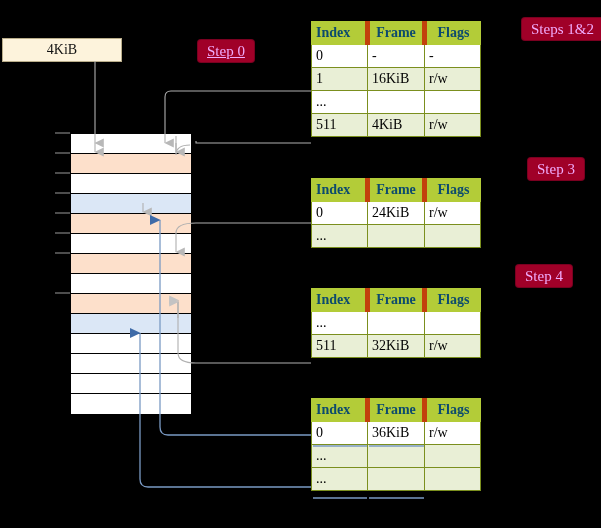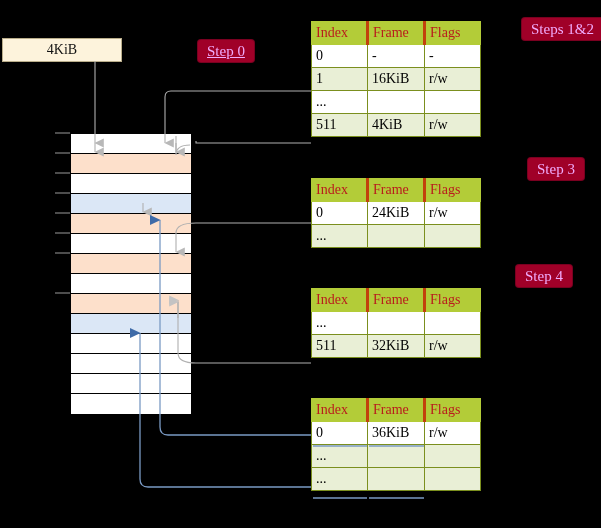--- a/index.html
+++ b/index.html
@@ -93,26 +93,26 @@
     height: 23px;
     box-sizing: border-box;
     text-align: left;
     font-weight: normal;
     color: #000000;
     overflow: hidden;
     white-space: nowrap;
   }
   .ptable thead th {
     background: #b3cc38;
-    color: #b91c1c;
-    font-weight: normal;
+    color: #0c4a6e;
+    font-weight: bold;
     border-color: #b3cc38;
     font-size: 14px;
   }
-  .ptable thead th + th { border-left: 3px solid #c2410c; }
+  .ptable thead th + th { border-left: 5px solid #c2410c; text-align: center; }
   .ptable tbody tr.alt td { background: #e9efd6; }
   .ptable td.hl { background: #fbf7a8; }
   .ptable col.c-index { width: 56px; }
   .ptable col.c-frame { width: 57px; }
   .ptable col.c-flags { width: 56px; }
 
   
   #wires {
     position: absolute;
     left: 0;

